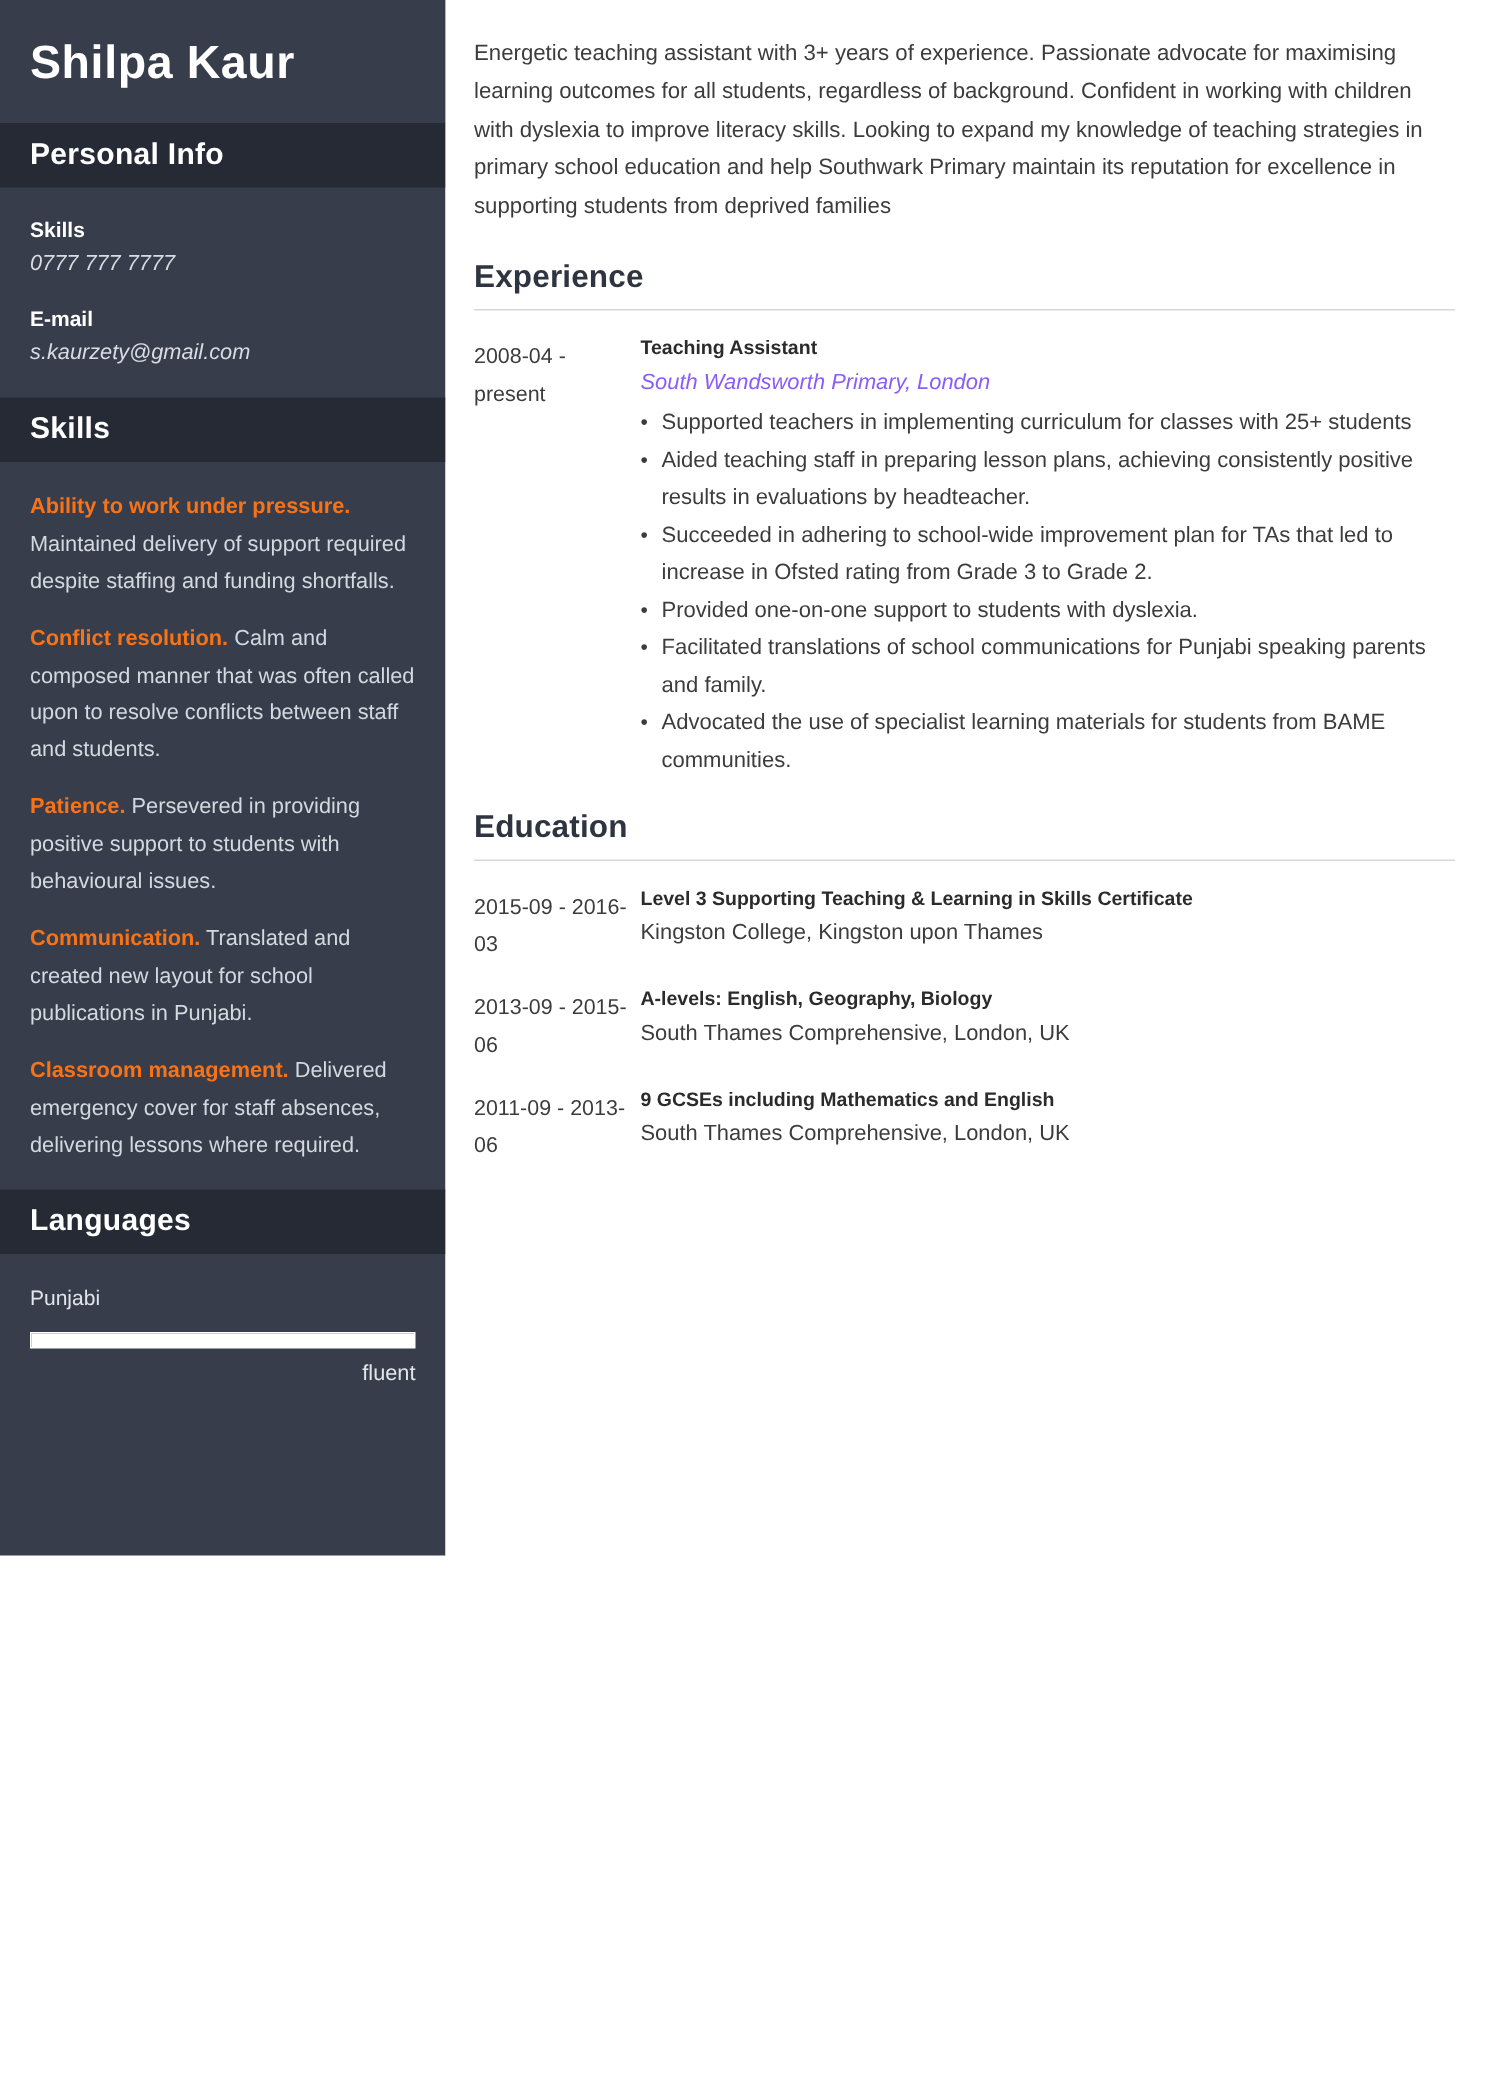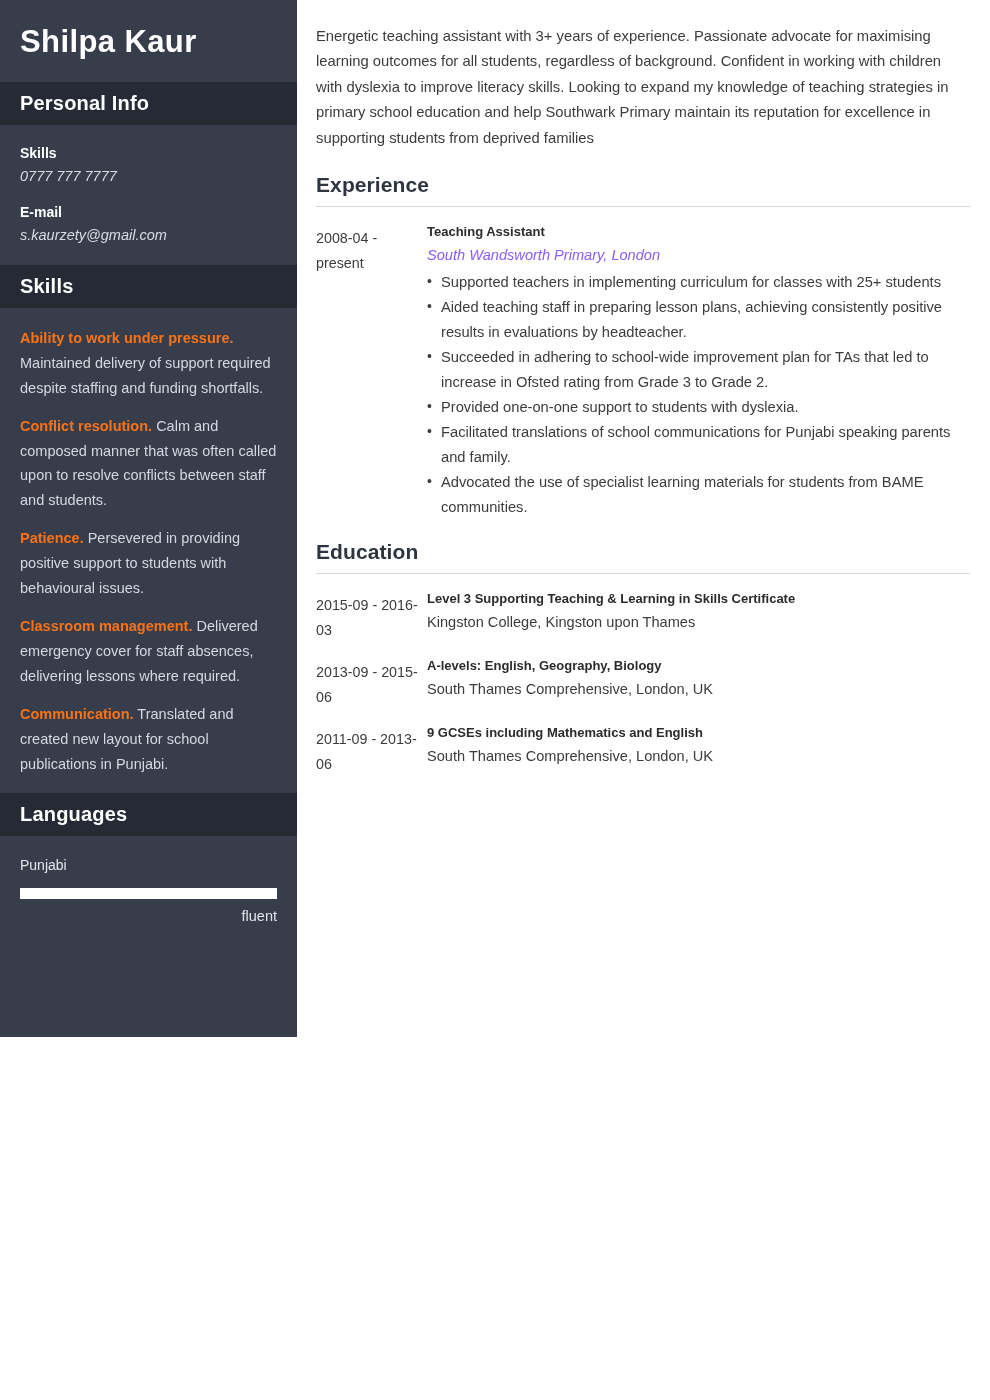--- a/index.html
+++ b/index.html
@@ -227,22 +227,22 @@
       </div>
     </div>
 
     <div class="side-section-head">
       <h2>Skills</h2>
     </div>
     <div class="side-body">
       <p class="skill-item"><span class="skill-name">Ability to work under pressure.</span><span> Maintained delivery of support required despite staffing and funding shortfalls.</span></p>
       <p class="skill-item"><span class="skill-name">Conflict resolution.</span><span> Calm and composed manner that was often called upon to resolve conflicts between staff and students.</span></p>
       <p class="skill-item"><span class="skill-name">Patience.</span><span> Persevered in providing positive support to students with behavioural issues.</span></p>
+      <p class="skill-item"><span class="skill-name">Communication.</span><span> Translated and created new layout for school publications in Punjabi.</span></p>
       <p class="skill-item"><span class="skill-name">Classroom management.</span><span> Delivered emergency cover for staff absences, delivering lessons where required.</span></p>
-      <p class="skill-item"><span class="skill-name">Communication.</span><span> Translated and created new layout for school publications in Punjabi.</span></p>
     </div>
 
     <div class="side-section-head">
       <h2>Languages</h2>
     </div>
     <div class="side-body">
       <div>
         <div class="lang-name">Punjabi</div>
         <div class="lang-bar-track">
           <div class="lang-bar-fill" id="lang-fill-0" style="width: 100%;"></div>

